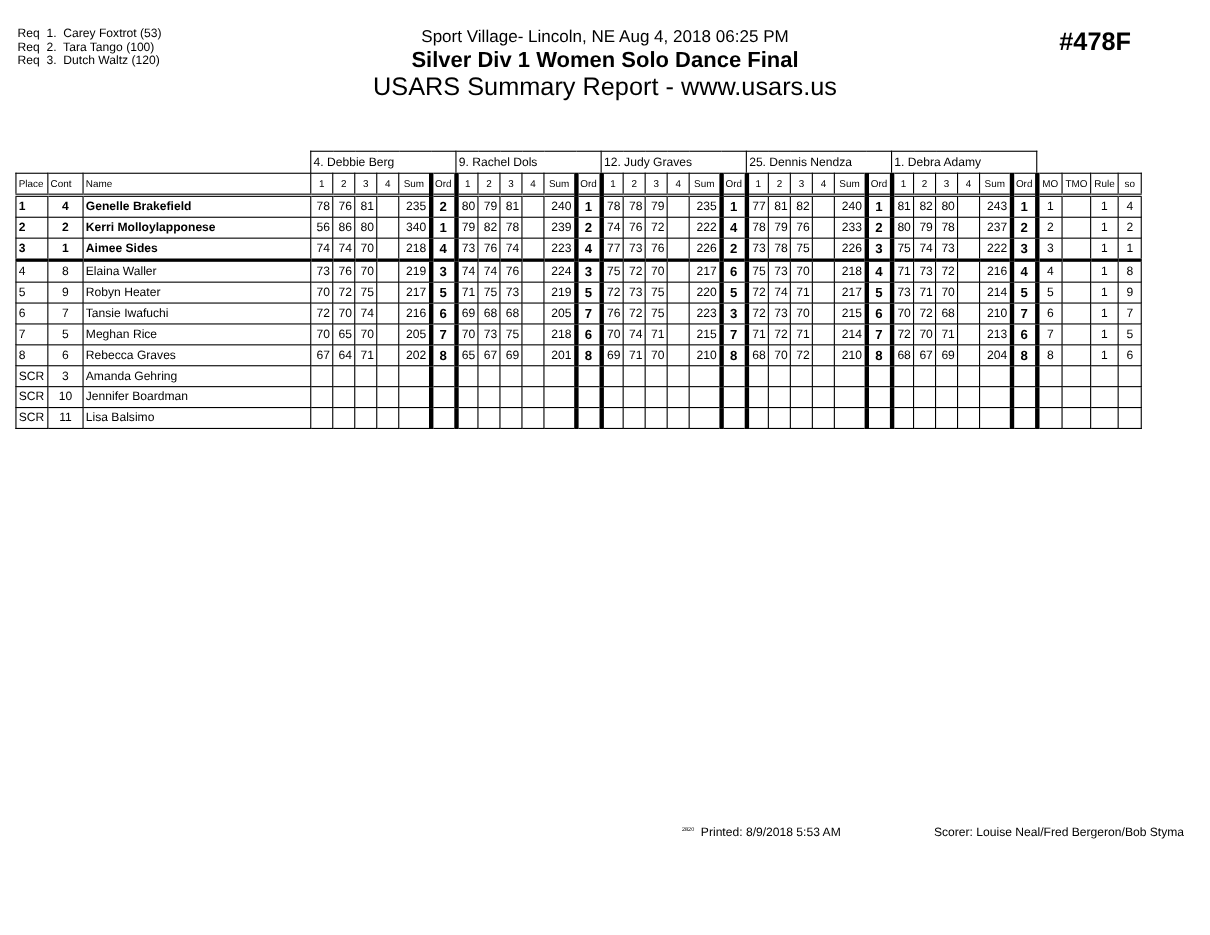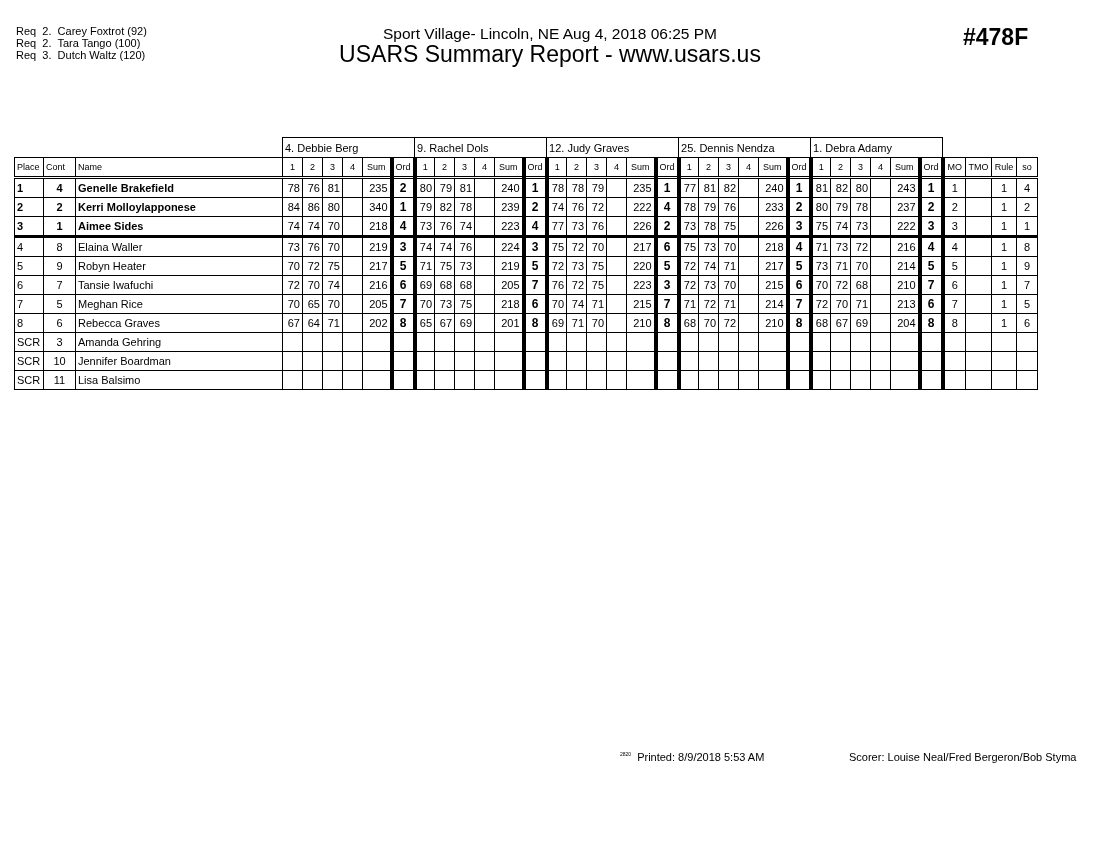--- a/index.html
+++ b/index.html
@@ -24,27 +24,28 @@
   tr.top td { font-weight:bold; }
   tr.top td.sc { font-weight:normal; }
   tr.sep td { border-bottom:3px solid #000; }
   .footer { position:absolute; top:751px; font-size:11px; }
   .sup { font-size:5px; vertical-align:top; margin-right:6px; }
 </style>
 </head>
 <body>
 
 <div class="req">
-  <div>Req  2.  Carey Foxtrot (92)</div>
+  <div>Req  1.  Carey Foxtrot (53)</div>
   <div>Req  2.  Tara Tango (100)</div>
   <div>Req  3.  Dutch Waltz (120)</div>
 </div>
 
 <div class="hdr">
   <div class="h2">Sport Village- Lincoln, NE  Aug 4, 2018  06:25 PM</div>
+  <div class="h3">Silver Div 1  Women Solo Dance Final</div>
   <div class="h4">USARS Summary Report - www.usars.us</div>
 </div>
 
 <div class="event-no">#478F</div>
 
 <table class="res" id="res">
   <colgroup id="cols">
       <col style="width: 29px;">
       <col style="width: 32px;">
       <col style="width: 207px;">
@@ -168,21 +169,21 @@
         <td class="ord">1</td>
         <td class="c sc">1</td>
         <td class="c sc"></td>
         <td class="c sc">1</td>
         <td class="c sc">4</td>
       </tr>
       <tr class="top">
         <td>2</td>
         <td class="c">2</td>
         <td>Kerri Molloylapponese</td>
-        <td class="r sc">84</td>
+        <td class="r sc">56</td>
         <td class="r sc">86</td>
         <td class="r sc">80</td>
         <td class="r sc"></td>
         <td class="r sc">340</td>
         <td class="ord">1</td>
         <td class="r sc">79</td>
         <td class="r sc">82</td>
         <td class="r sc">78</td>
         <td class="r sc"></td>
         <td class="r sc">239</td>

